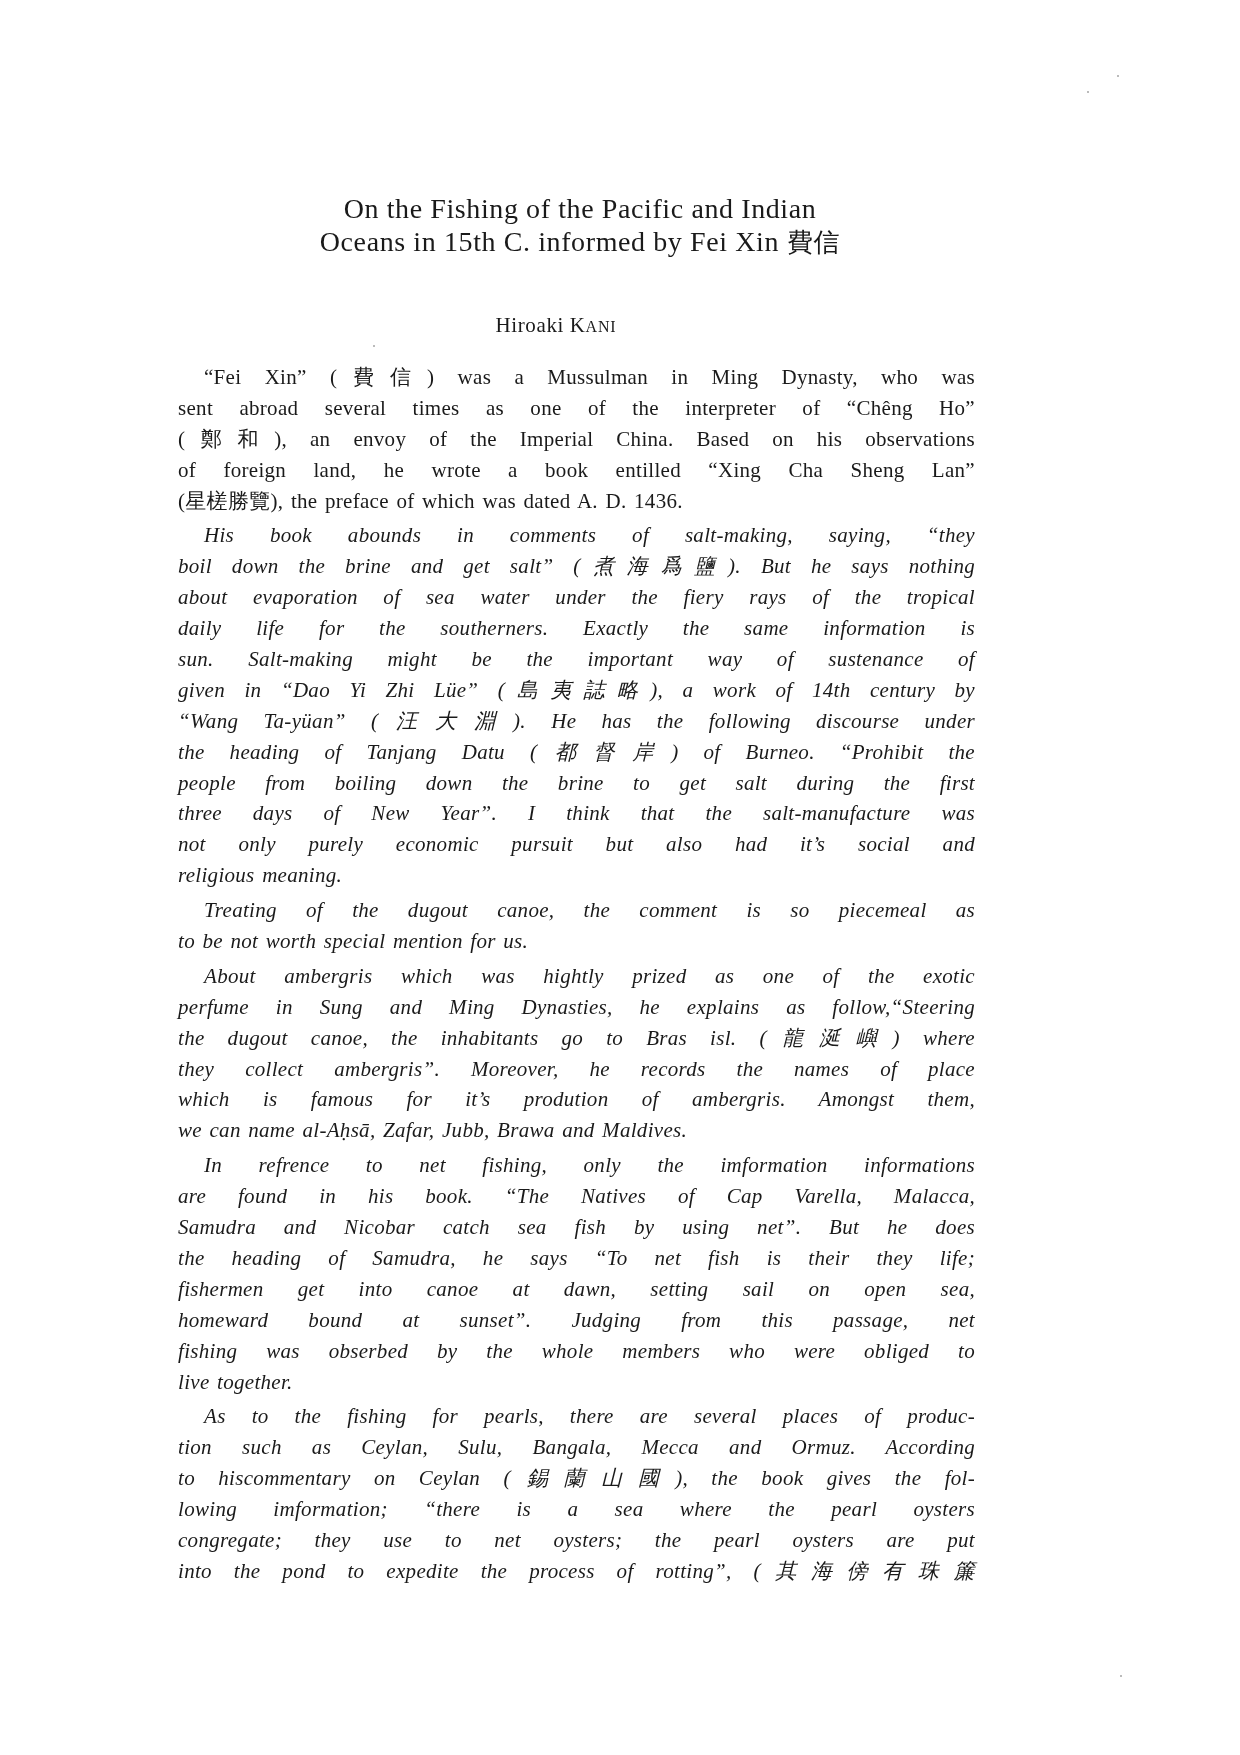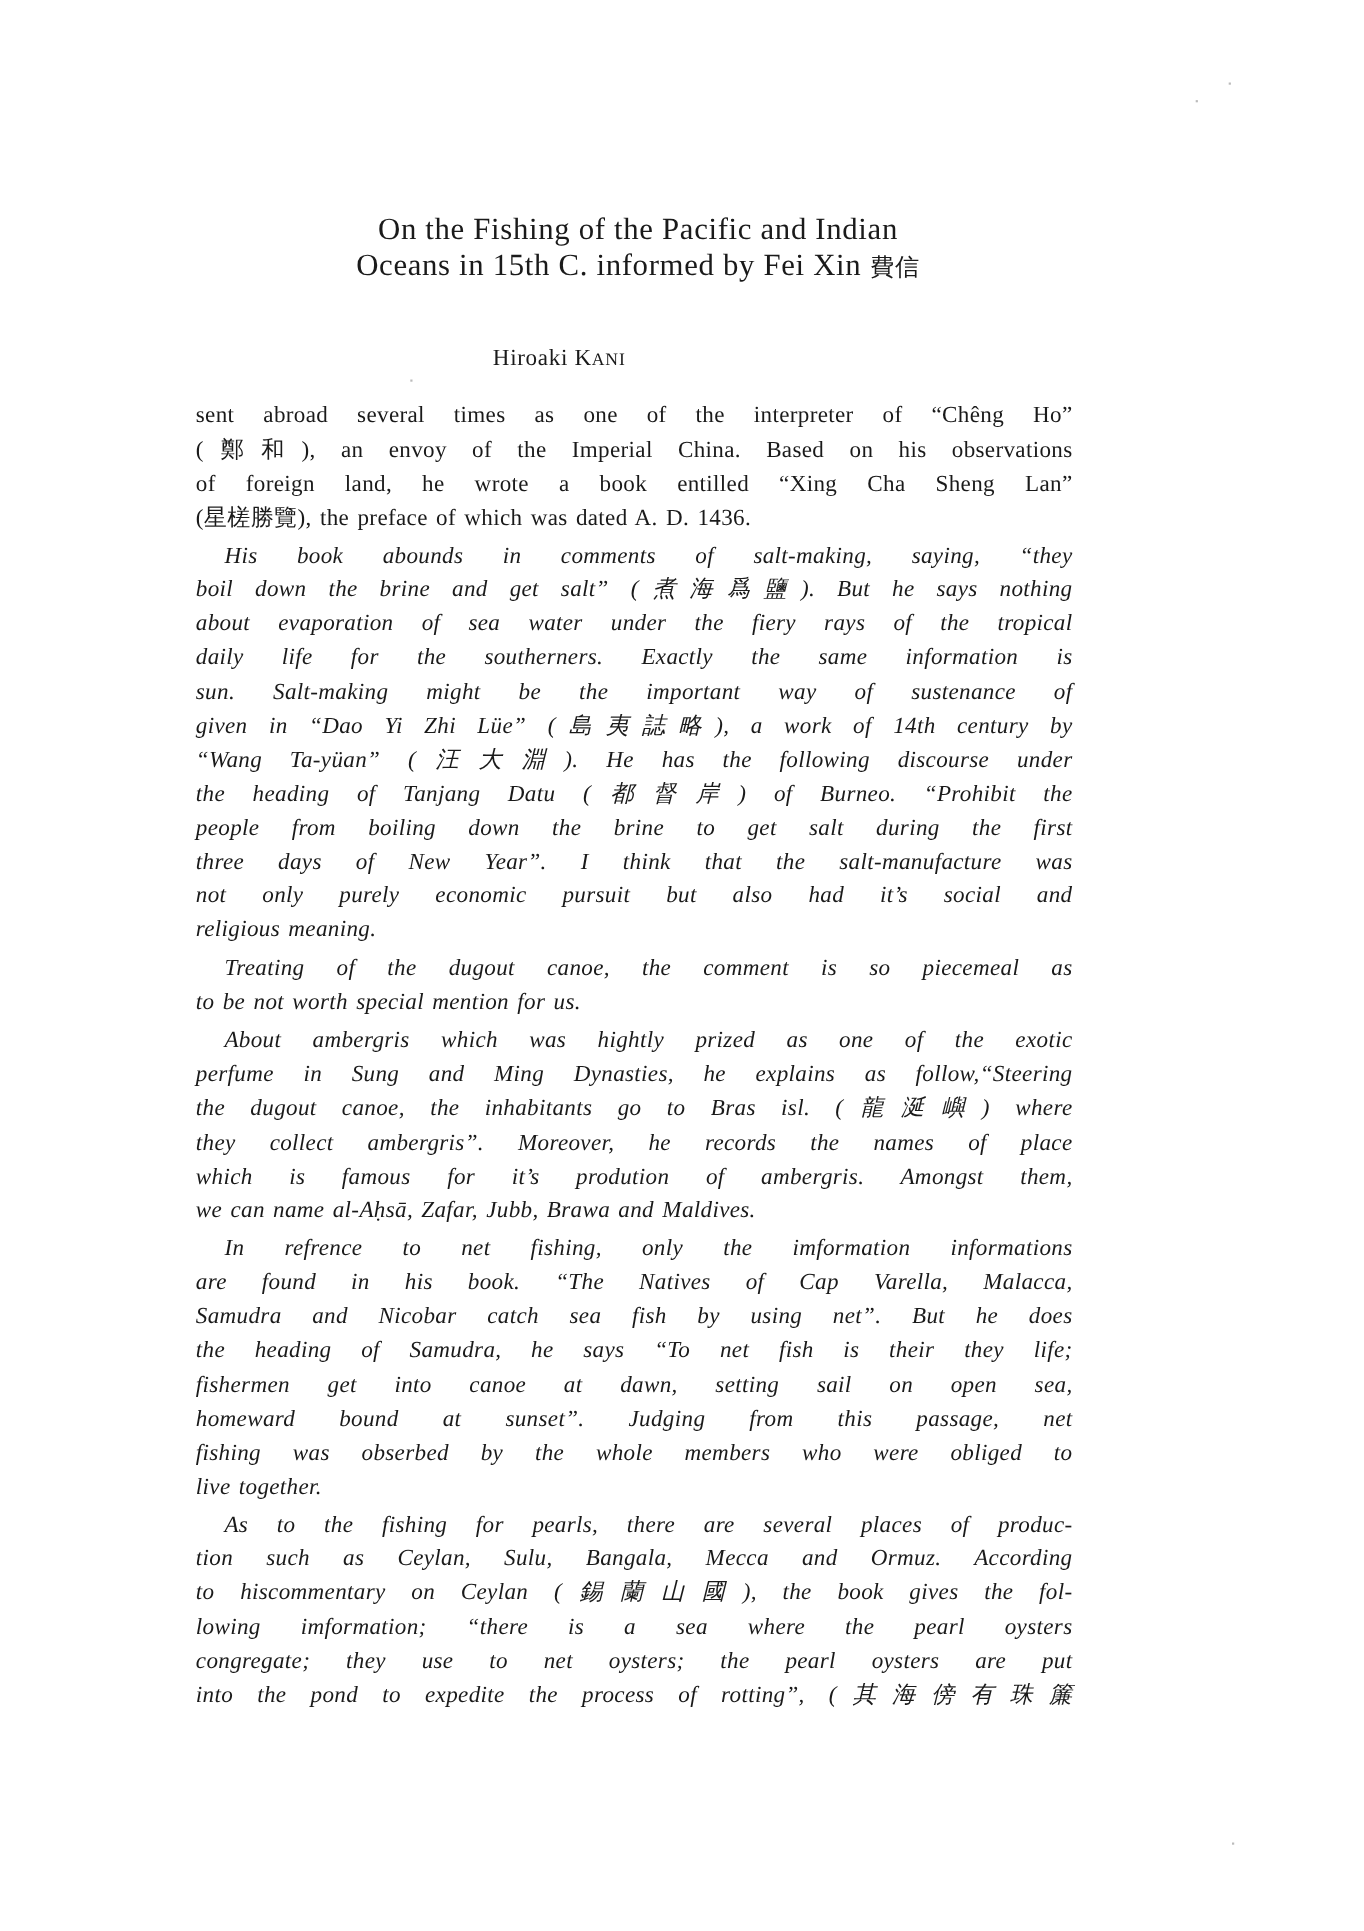--- a/index.html
+++ b/index.html
@@ -4,24 +4,24 @@
 <style>
   html, body { margin: 0; padding: 0; }
   body {
     width: 1240px; height: 1755px; background: #ffffff; position: relative; overflow: hidden;
     color: #1a1a1a; font-family: "Liberation Serif", "DejaVu Serif", serif;
   }
   .title {
     position: absolute; left: 240px; width: 680px; top: 192px;
     text-align: center; font-size: 28px; line-height: 33px; letter-spacing: 0.6px;
   }
-  .title .cjk { font-family: "DejaVu Sans", sans-serif; font-size: 22px; margin-left: 8px; }
+  .title .cjk { font-family: "DejaVu Sans", sans-serif; font-size: 26px; margin-left: 8px; }
   .author {
-    position: absolute; left: 448px; width: 280px; top: 311px;
-    font-size: 21px; line-height: 28px; letter-spacing: 0.6px;
+    position: absolute; left: 416px; width: 280px; top: 311px;
+    text-align: center; font-size: 21px; line-height: 28px; letter-spacing: 0.6px;
   }
   .author .sc { font-size: 16px; letter-spacing: 0.8px; }
   .body {
     position: absolute; left: 178px; width: 797px; top: 362px;
     font-size: 21px; line-height: 30.9px;
   }
   .line {
     display: block; white-space: nowrap; text-align: justify; text-align-last: justify;
     height: 30.9px; letter-spacing: 0.3px; word-spacing: 2px;
   }
@@ -39,20 +39,21 @@
   <div><span>Oceans in 15th C. informed by Fei Xin</span><span class="cjk">費信</span></div>
 </div>
 
 <div class="author">
   <span>Hiroaki</span>
   <span><span>K</span><span class="sc">ANI</span></span>
 </div>
 
 <div class="body" id="article-body">
     <div class="para">
+      <span class="line indent">“Fei Xin” (費信) was a Mussulman in Ming Dynasty, who was</span>
       <span class="line">sent abroad several times as one of the interpreter of “Chêng Ho”</span>
       <span class="line">(鄭和), an envoy of the Imperial China. Based on his observations</span>
       <span class="line">of foreign land, he wrote a book entilled “Xing Cha Sheng Lan”</span>
       <span class="line last">(星槎勝覽), the preface of which was dated A. D. 1436.</span>
     </div>
     <div class="para">
       <span class="line indent">His book abounds in comments of salt-making, saying, “they</span>
       <span class="line">boil down the brine and get salt” (煮海爲鹽). But he says nothing</span>
       <span class="line">about evaporation of sea water under the fiery rays of the tropical</span>
       <span class="line">daily life for the southerners. Exactly the same information is</span>

